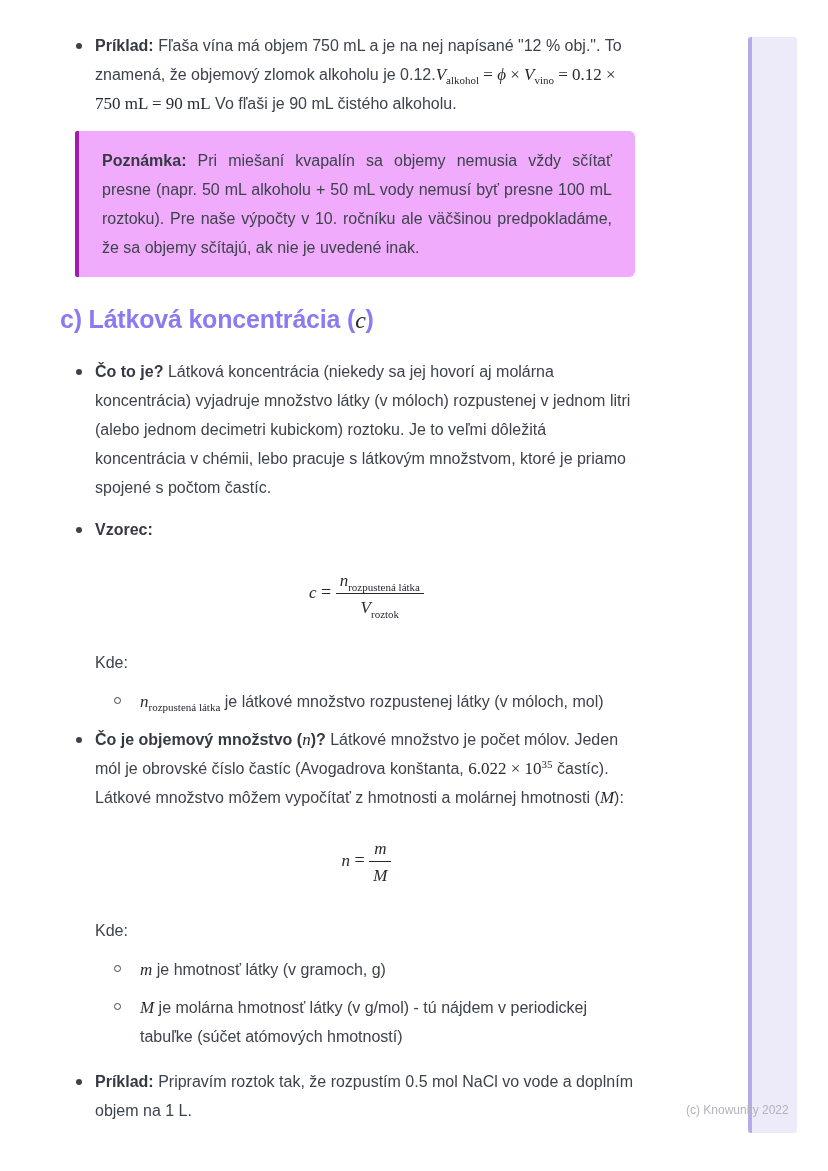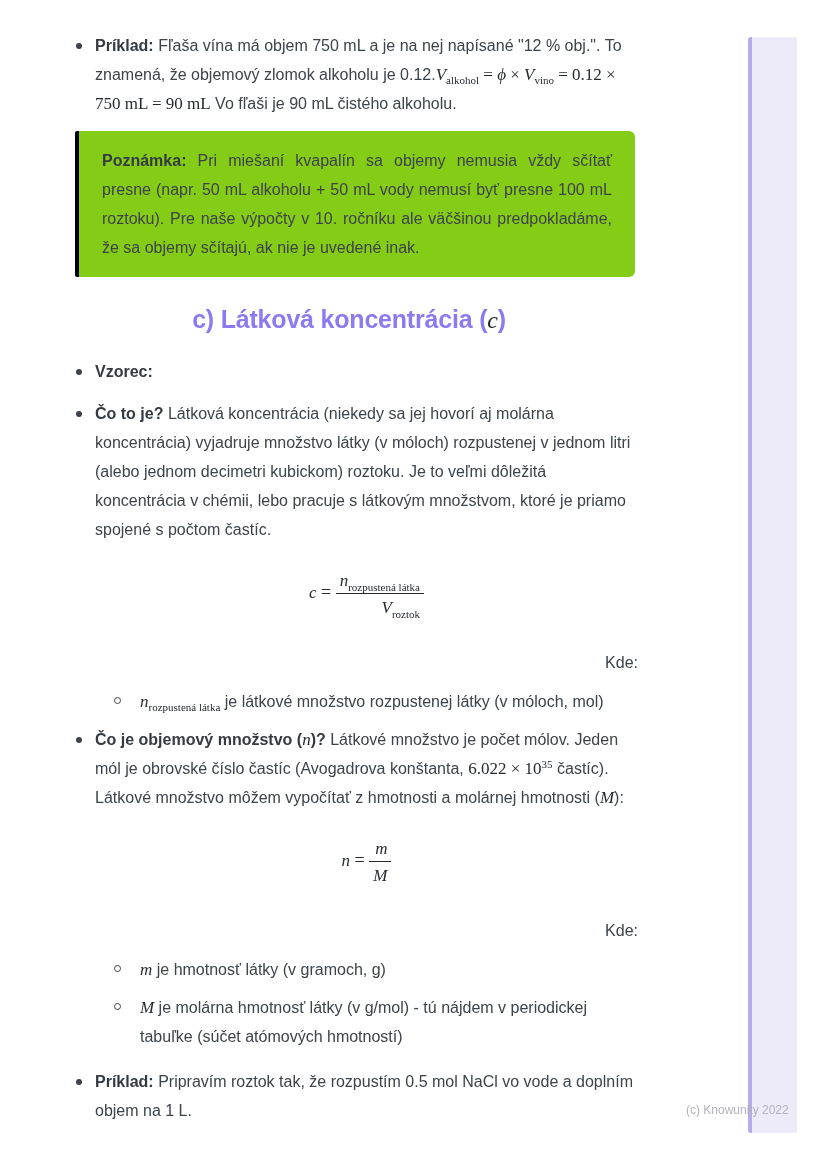--- a/index.html
+++ b/index.html
@@ -16,47 +16,47 @@
   
   .li{position:relative;padding-left:35px;margin-bottom:13px;}
   .li::before{content:"";position:absolute;left:16px;top:12px;width:6px;height:6px;
     border-radius:50%;background:#3d434b;}
 
   
   .sli{position:relative;margin-left:35px;padding-left:45px;margin-bottom:9px;}
   .sli::before{content:"";position:absolute;left:19px;top:10px;width:5px;height:5px;
     border-radius:50%;border:1.6px solid #3d434b;background:transparent;}
 
-  .kde{margin:0 0 10px 35px;text-align:right;}
+  .kde{margin:0 0 10px 35px;}
 
   
   .note{
     margin:6px 0 0 15px;width:510px;
-    background:#84cc16;border-left:4px solid #000000;border-radius:2px 6px 6px 2px;
+    background:#f0abfc;border-left:4px solid #a21caf;border-radius:2px 6px 6px 2px;
     padding:15px 23px 15px 23px;text-align:justify;
   }
 
   
   h2{margin:26px 0 21px 0;font-size:25px;line-height:32px;font-weight:700;
-     color:#8c7af0;letter-spacing:-0.2px;text-align:center;}
+     color:#8c7af0;letter-spacing:-0.2px;}
   .hvar{font-family:"Liberation Serif",serif;font-style:italic;font-weight:500;
         color:#23272e;font-size:24px;}
 
   
   .m,.mv{font-family:"Liberation Serif",serif;font-size:17px;color:#252a31;}
   .mv{font-style:italic;}
   sub.ms{font-family:"Liberation Serif",serif;font-size:11px;line-height:0;color:#252a31;}
   sup.ms{font-family:"Liberation Serif",serif;font-size:11px;line-height:0;color:#252a31;}
   .bvar{font-family:"Liberation Serif",serif;font-style:italic;font-weight:500;
         color:#23272e;font-size:17px;}
 
   
   .display-math{margin:26px 0 30px 35px;text-align:center;
     font-family:"Liberation Serif",serif;font-size:18px;color:#252a31;}
-  .frac{display:inline-block;vertical-align:middle;text-align:right;}
+  .frac{display:inline-block;vertical-align:middle;text-align:center;}
   .frac .num{display:block;padding:0 4px 2px;line-height:1.15;}
   .frac .den{display:block;border-top:1px solid #252a31;padding:2px 4px 0;line-height:1.25;}
 
   
   .side-strip{position:absolute;left:748px;top:37px;width:45px;height:1096px;
     background:#edeaf9;border-left:4px solid #b6abe8;border-radius:3px;z-index:1;}
 
   .watermark{position:absolute;left:686px;top:1103px;z-index:2;
     font-size:12px;color:#b5b2bd;white-space:nowrap;}
 </style>
@@ -69,25 +69,25 @@
     <b>Príklad:</b><span> Fľaša vína má objem 750 mL a je na nej napísané "12 % obj.". To znamená, že objemový zlomok alkoholu je 0.12.</span><span class="mv">V</span><sub class="ms">alkohol</sub><span class="m"> = </span><span class="mv">ϕ</span><span class="m"> × </span><span class="mv">V</span><sub class="ms">vino</sub><span class="m"> = 0.12 × 750 mL = 90 mL</span><span> Vo fľaši je 90 mL čistého alkoholu.</span>
   </div>
 
   <div class="note txt">
     <b>Poznámka:</b><span> Pri miešaní kvapalín sa objemy nemusia vždy sčítať presne (napr. 50 mL alkoholu + 50 mL vody nemusí byť presne 100 mL roztoku). Pre naše výpočty v 10. ročníku ale väčšinou predpokladáme, že sa objemy sčítajú, ak nie je uvedené inak.</span>
   </div>
 
   <h2><span>c) Látková koncentrácia (</span><span class="hvar">c</span><span>)</span></h2>
 
   <div class="li txt">
-    <b>Vzorec:</b>
+    <b>Čo to je?</b><span> Látková koncentrácia (niekedy sa jej hovorí aj molárna koncentrácia) vyjadruje množstvo látky (v móloch) rozpustenej v jednom litri (alebo jednom decimetri kubickom) roztoku. Je to veľmi dôležitá koncentrácia v chémii, lebo pracuje s látkovým množstvom, ktoré je priamo spojené s počtom častíc.</span>
   </div>
 
   <div class="li txt">
-    <b>Čo to je?</b><span> Látková koncentrácia (niekedy sa jej hovorí aj molárna koncentrácia) vyjadruje množstvo látky (v móloch) rozpustenej v jednom litri (alebo jednom decimetri kubickom) roztoku. Je to veľmi dôležitá koncentrácia v chémii, lebo pracuje s látkovým množstvom, ktoré je priamo spojené s počtom častíc.</span>
+    <b>Vzorec:</b>
   </div>
 
   <div class="display-math">
     <span class="mv">c</span><span> = </span><span class="frac"><span class="num"><span class="mv">n</span><sub class="ms">rozpustená látka</sub></span><span class="den"><span class="mv">V</span><sub class="ms">roztok</sub></span></span>
   </div>
 
   <div class="kde txt"><span>Kde:</span></div>
   <div class="sli txt">
     <span class="mv">n</span><sub class="ms">rozpustená látka</sub><span> je látkové množstvo rozpustenej látky (v móloch, mol)</span>
   </div>

